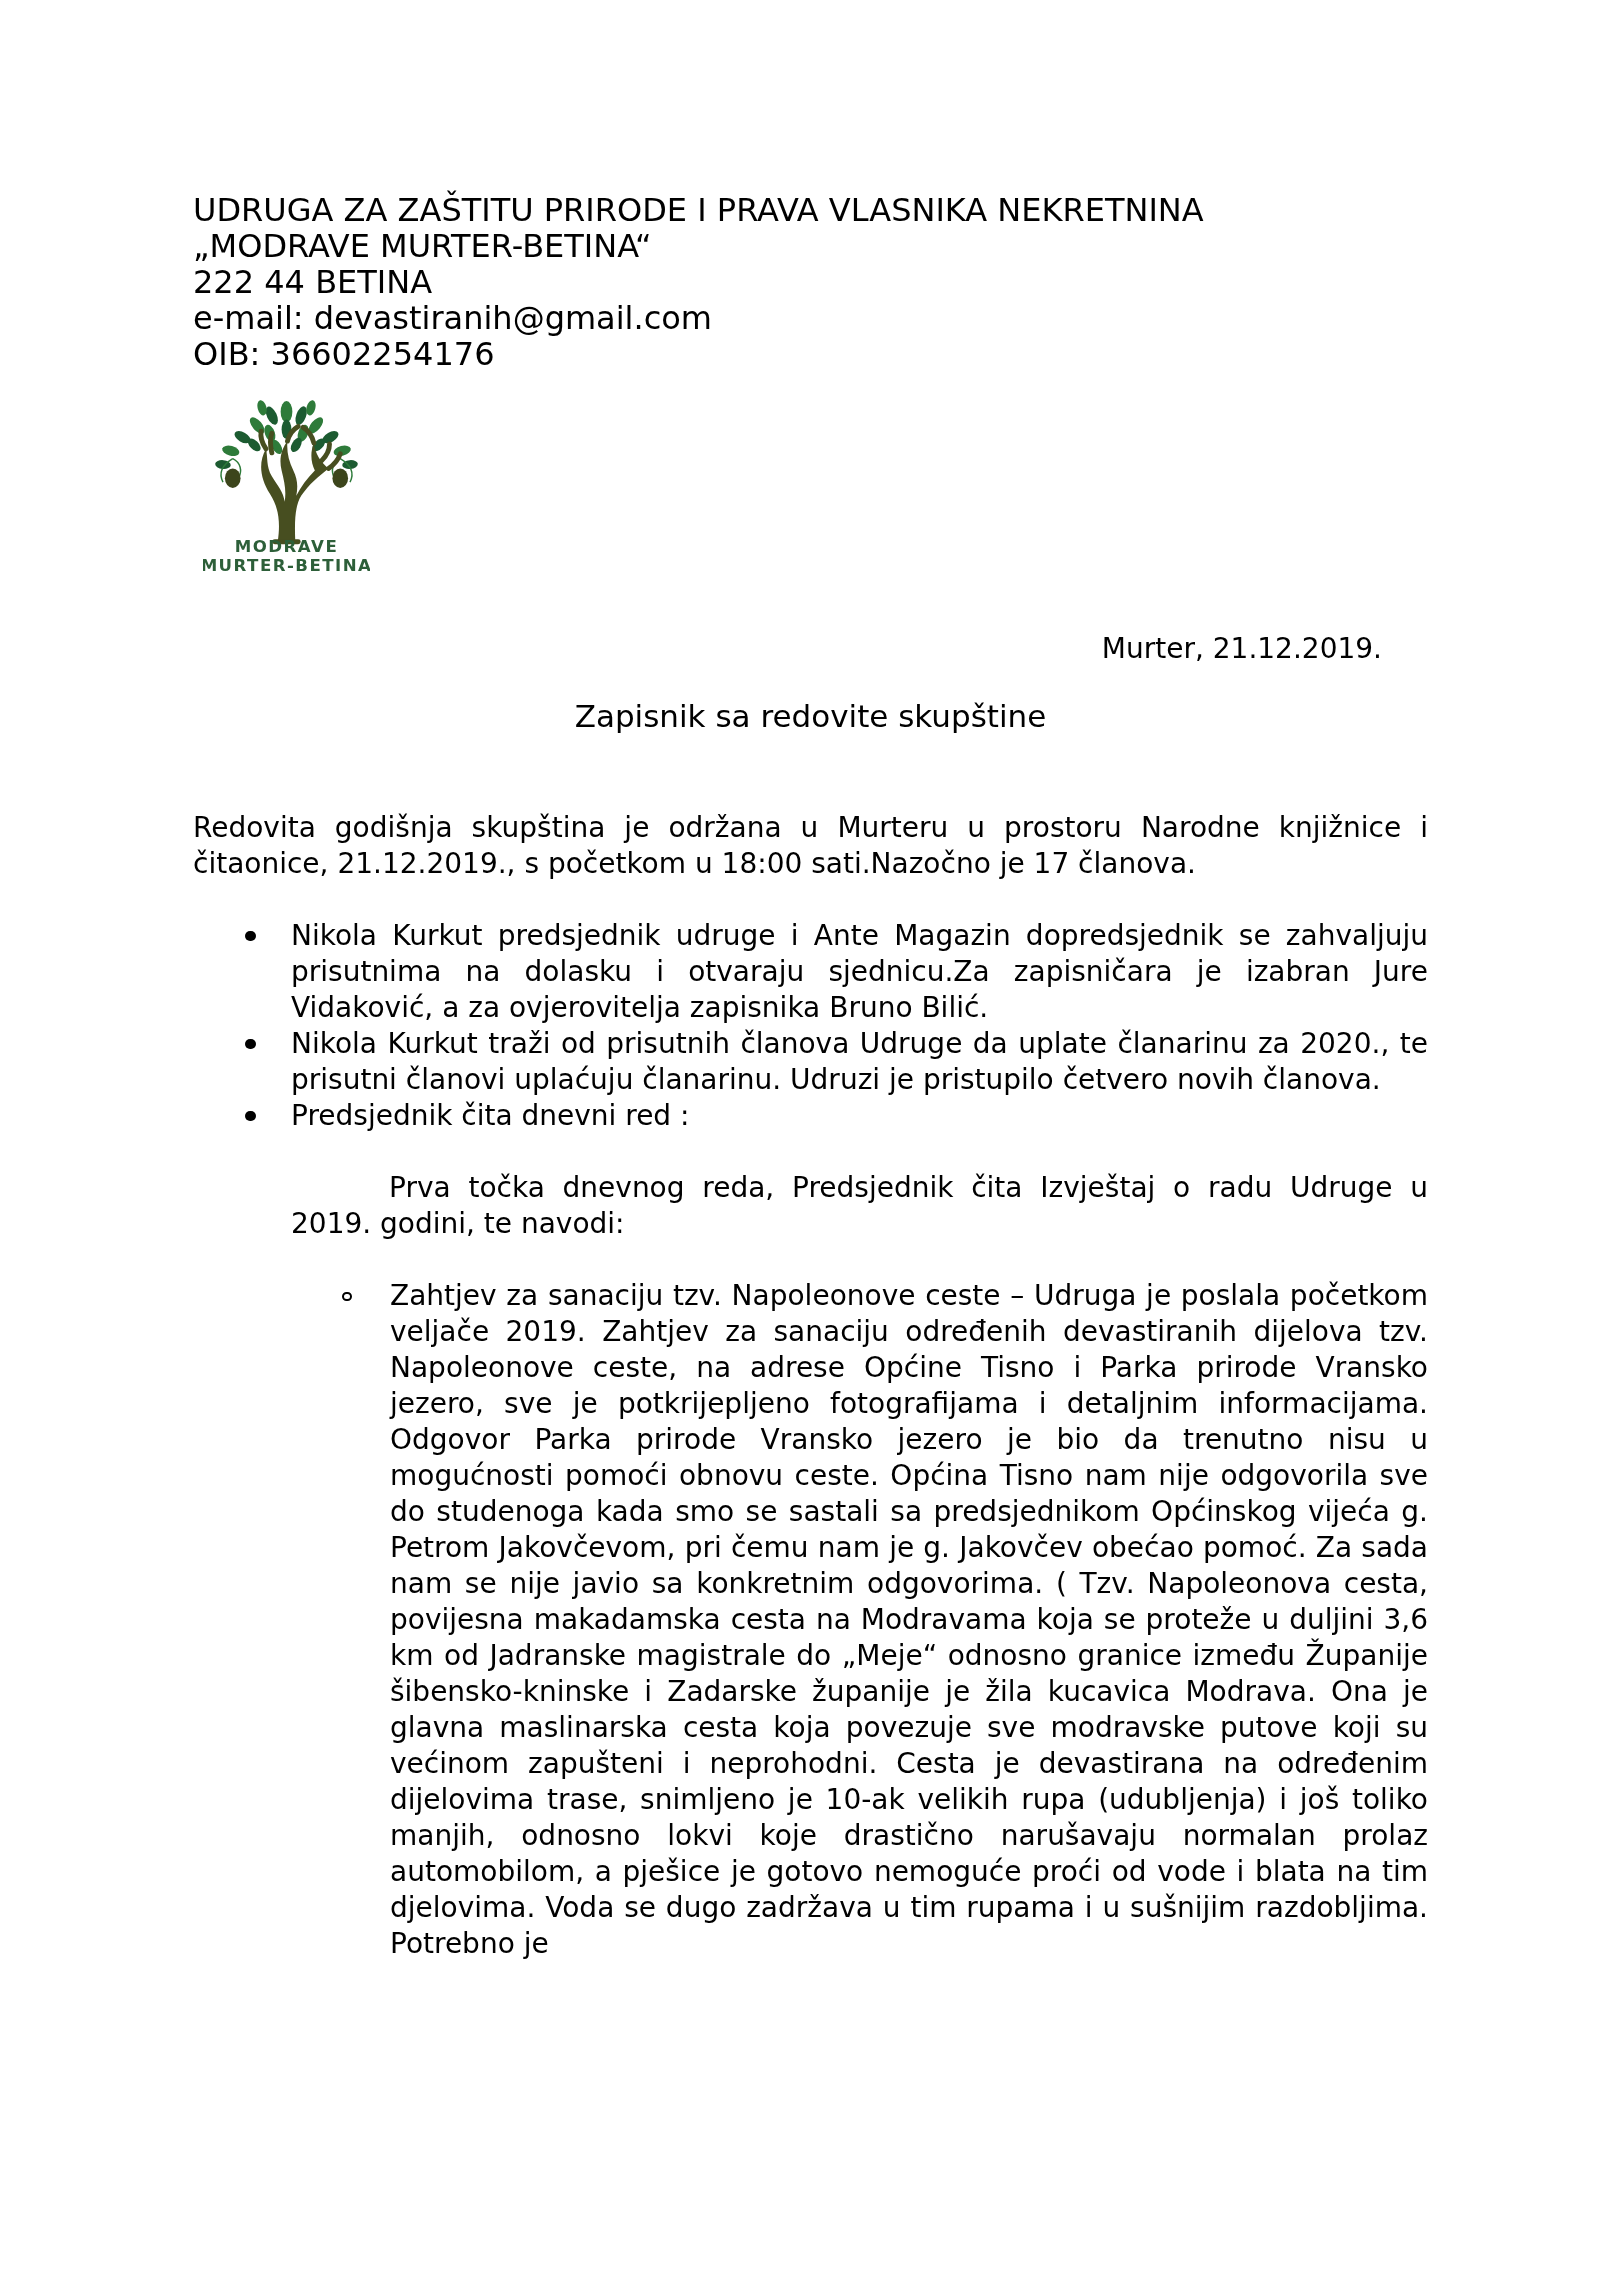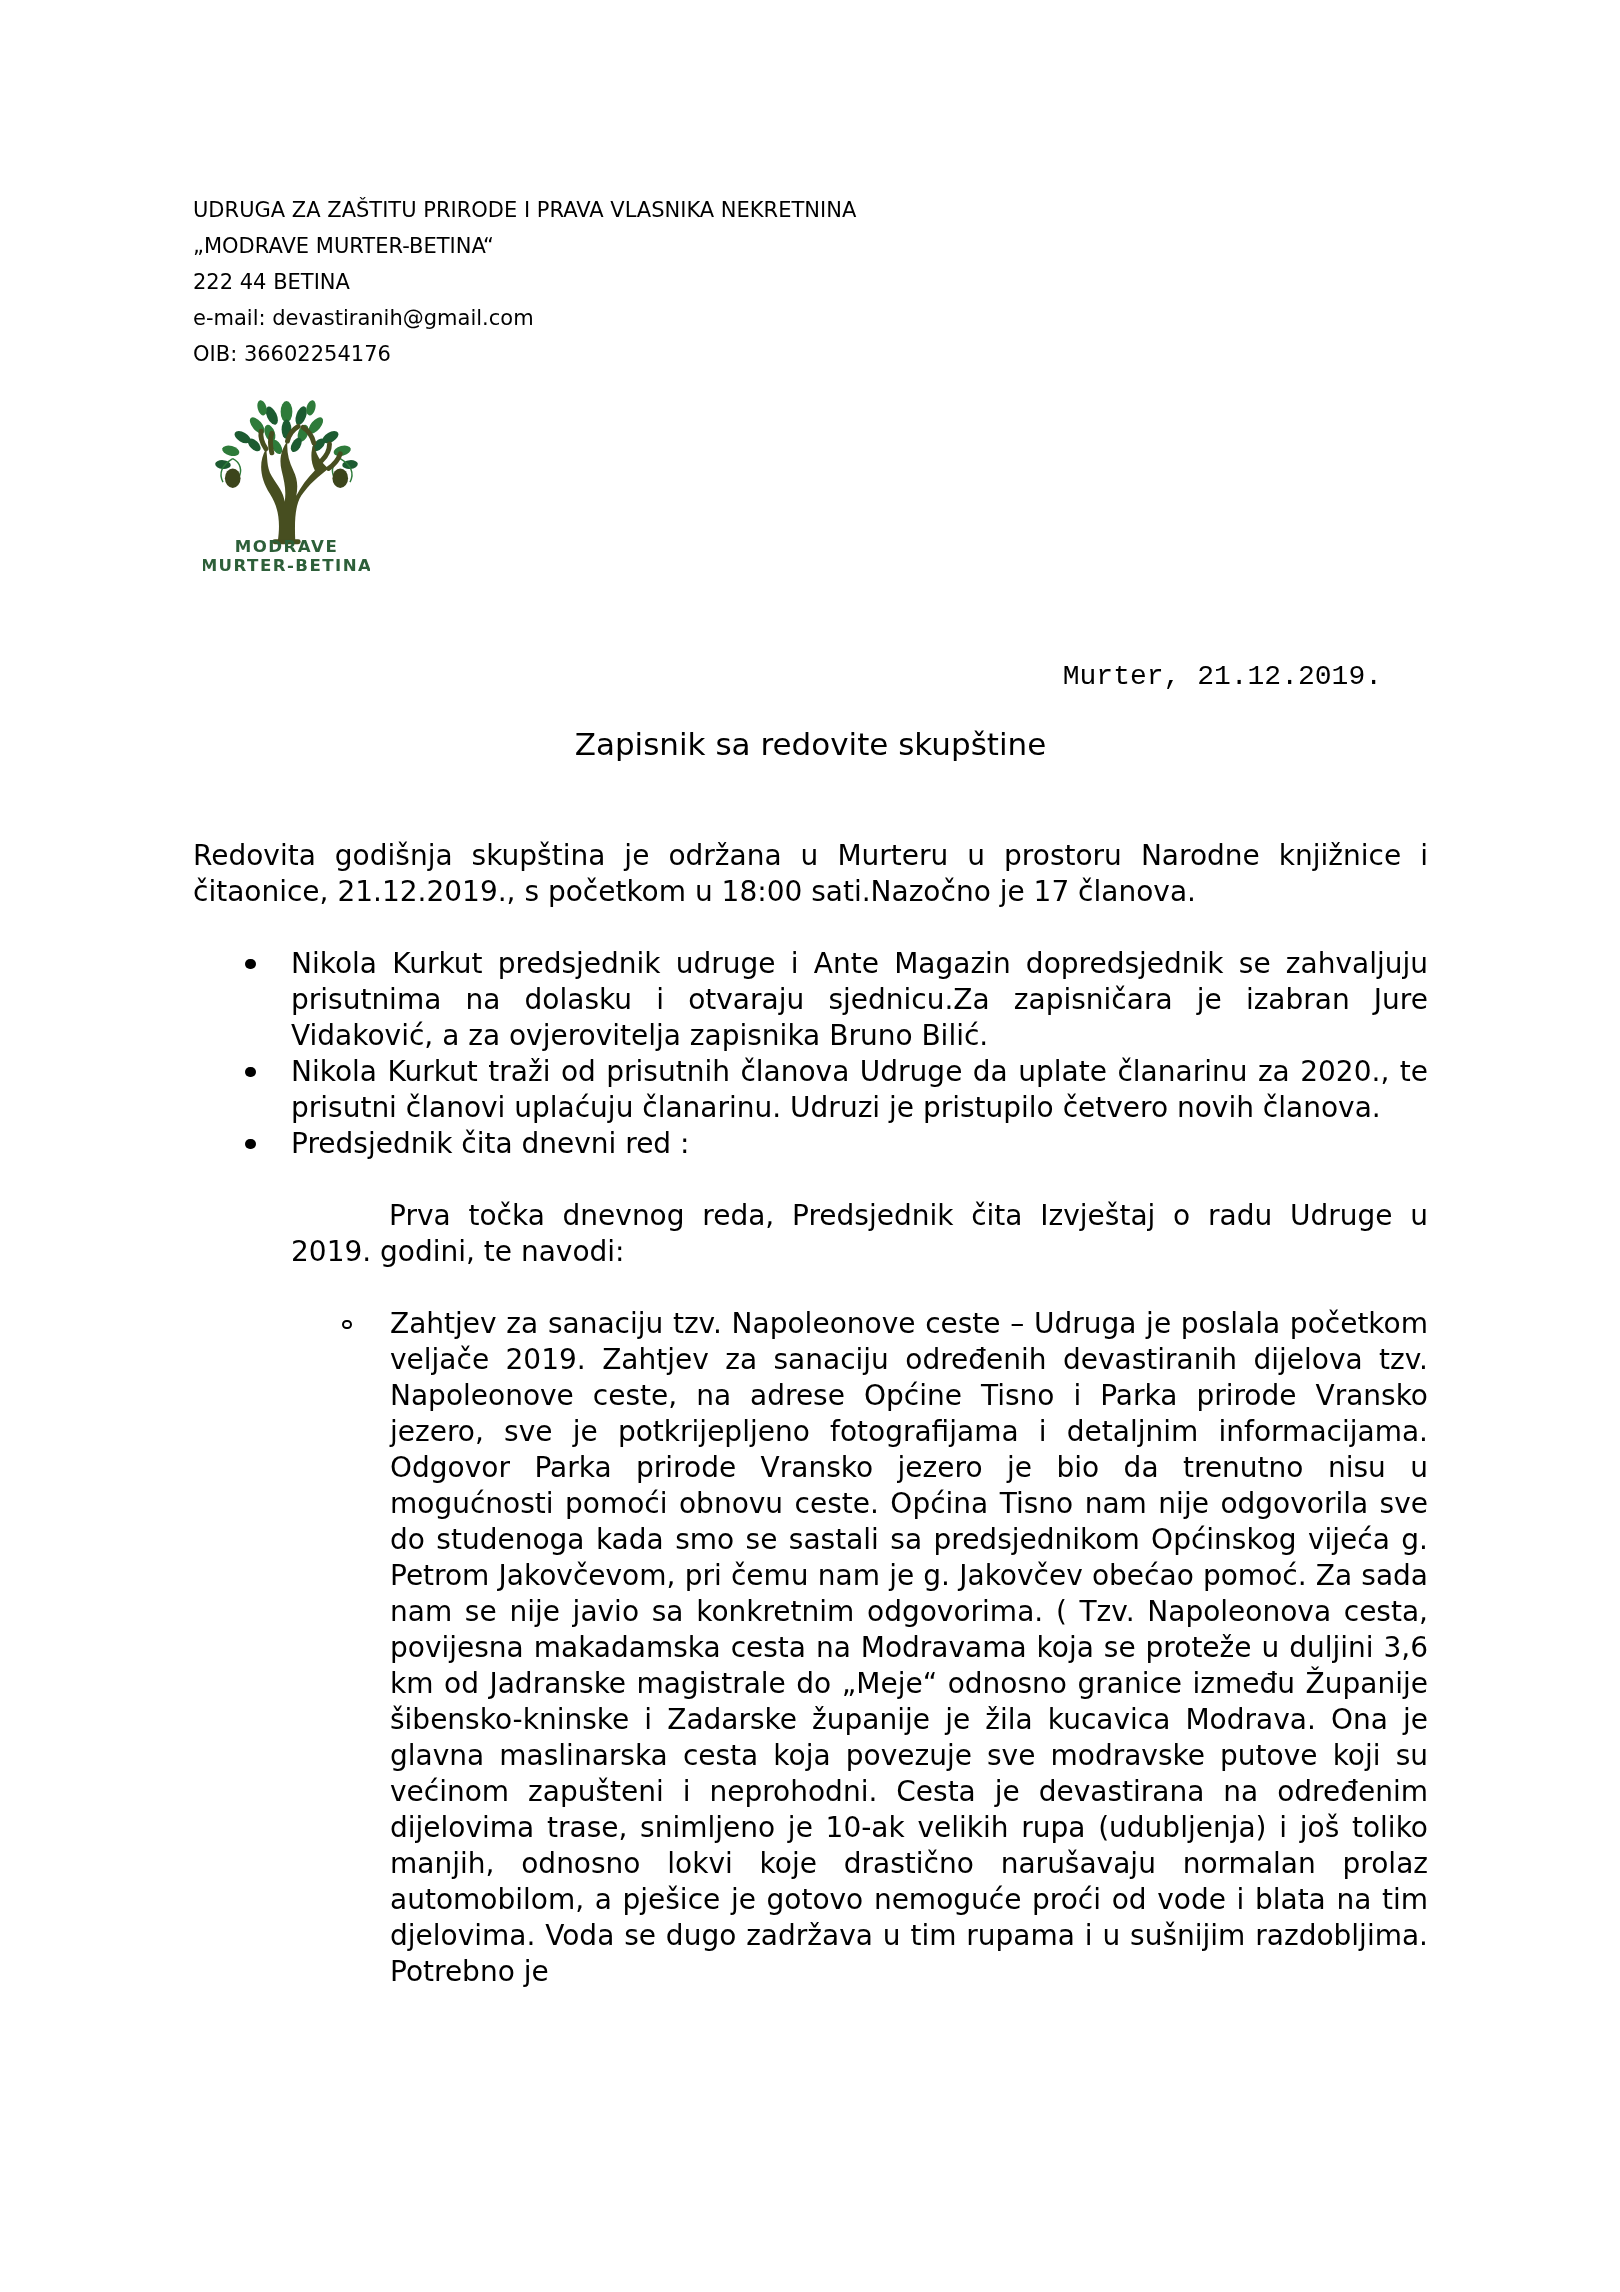--- a/index.html
+++ b/index.html
@@ -8,25 +8,25 @@
     width:1620px;height:2293px;
     box-sizing:border-box;
     padding:192px 192px 0 193px;
     background:#ffffff;
     color:#000000;
     font-family:"DejaVu Sans", sans-serif;
     font-size:28px;
     line-height:36px;
     overflow:hidden;
   }
-  .letterhead{font-size:21px;}
+  .letterhead{font-size:32px;}
   .lh-line{white-space:nowrap;}
   .logo{margin-top:28px;margin-left:10px;width:167px;}
   .logo svg{display:block;}
-  .dateline{margin-top:85px;text-align:right;padding-right:46px;font-family:Liberation Mono, monospace;}
+  .dateline{margin-top:57px;text-align:right;padding-right:46px;}
   .doc-title{margin-top:31px;text-align:center;font-size:31px;}
   .intro{margin:76px 0 16px 0;text-align:justify;}
   .list{margin-top:36px;}
   .li{position:relative;padding-left:98px;text-align:justify;}
   .li .dot{
     position:absolute;left:52px;top:12.7px;
     width:10.8px;height:10.8px;border-radius:50%;background:#000;
   }
   .agenda{margin:36px 0 0 98px;text-indent:98px;text-align:justify;}
   .li2{position:relative;padding-left:197px;text-align:justify;}

